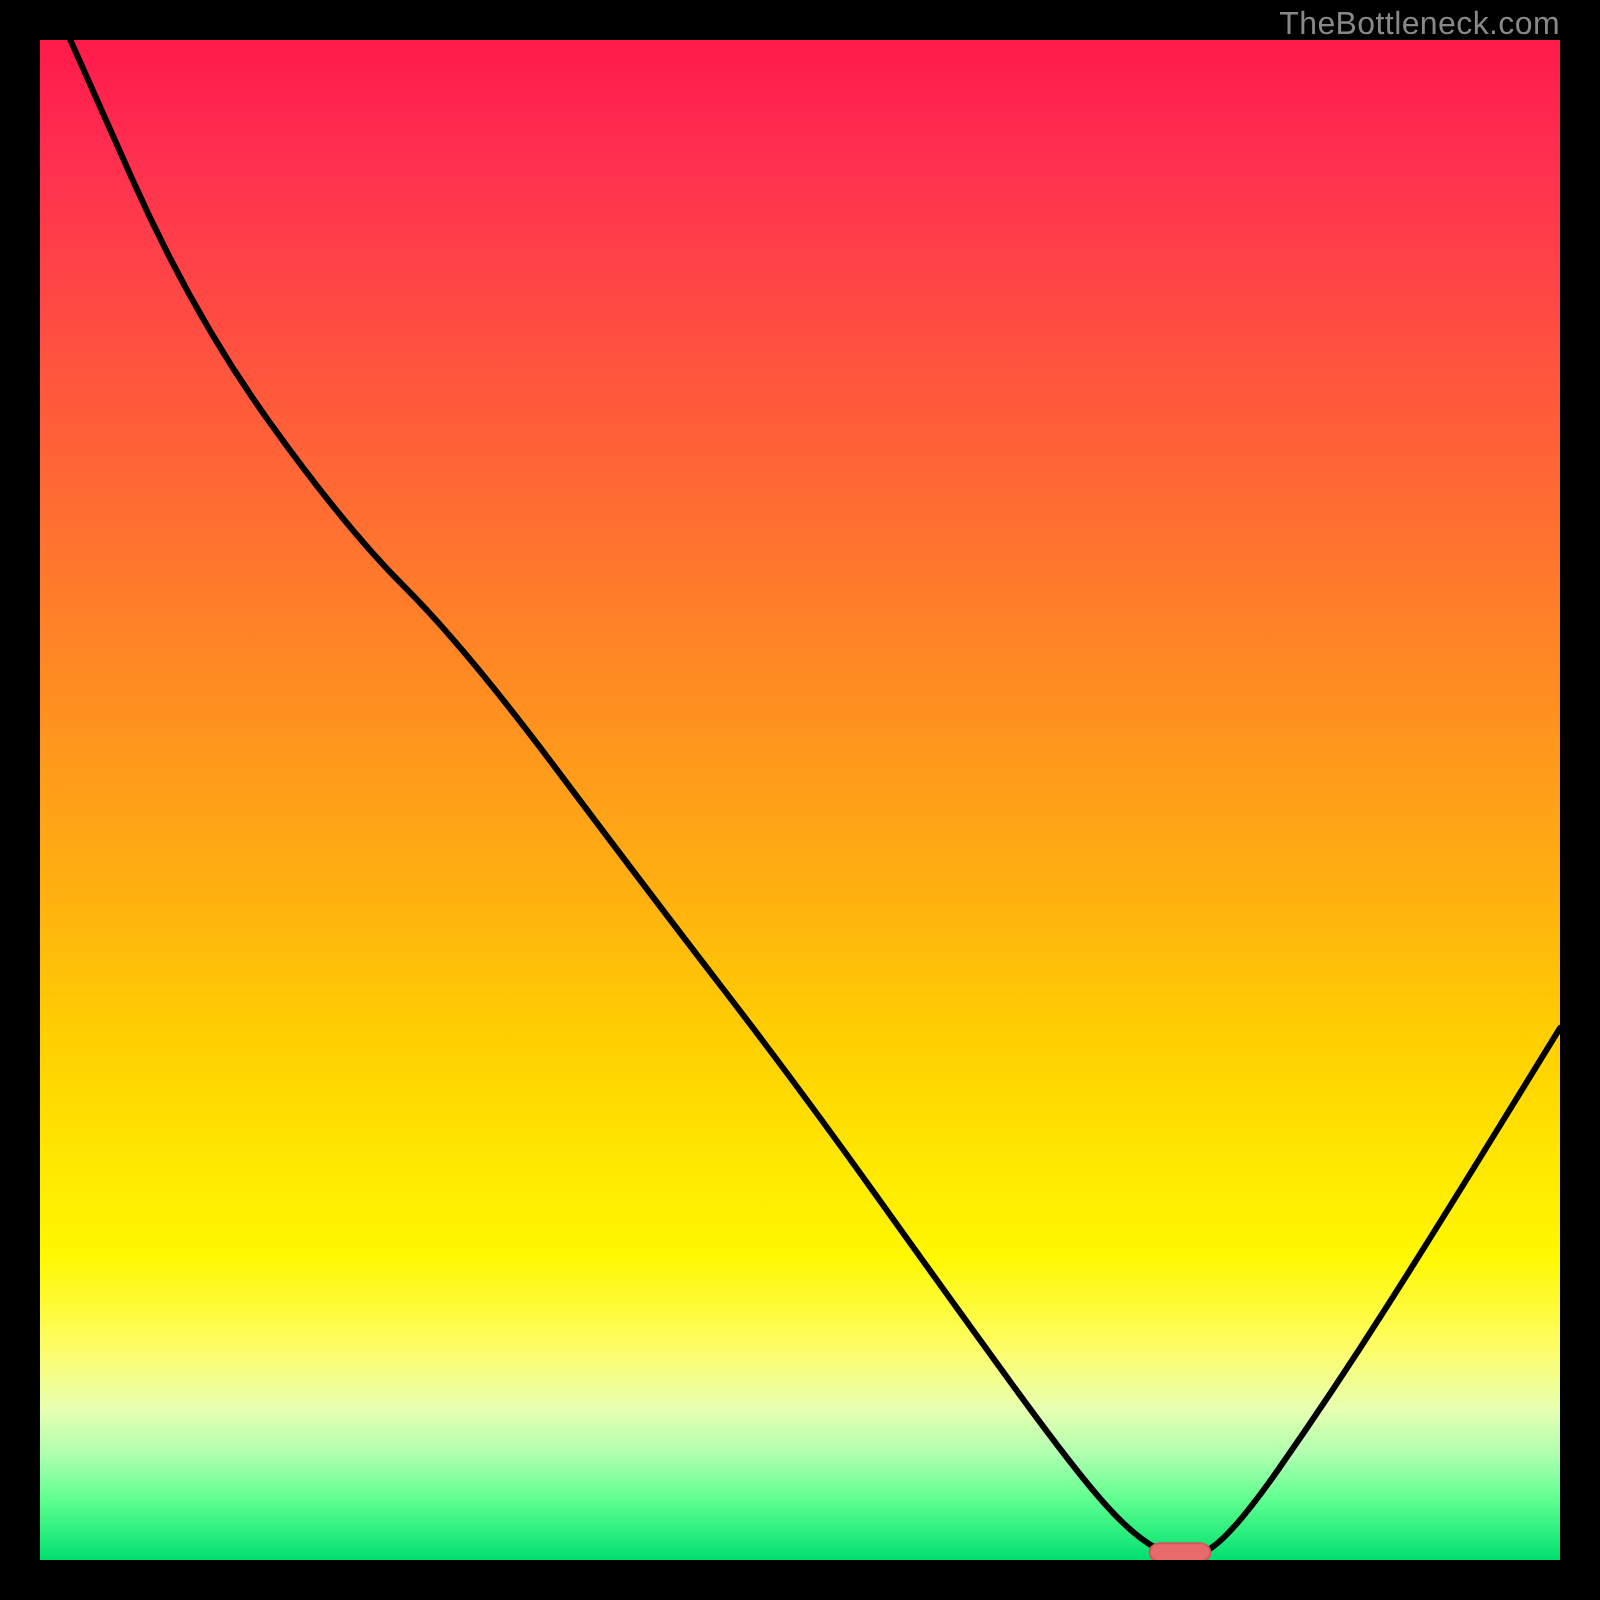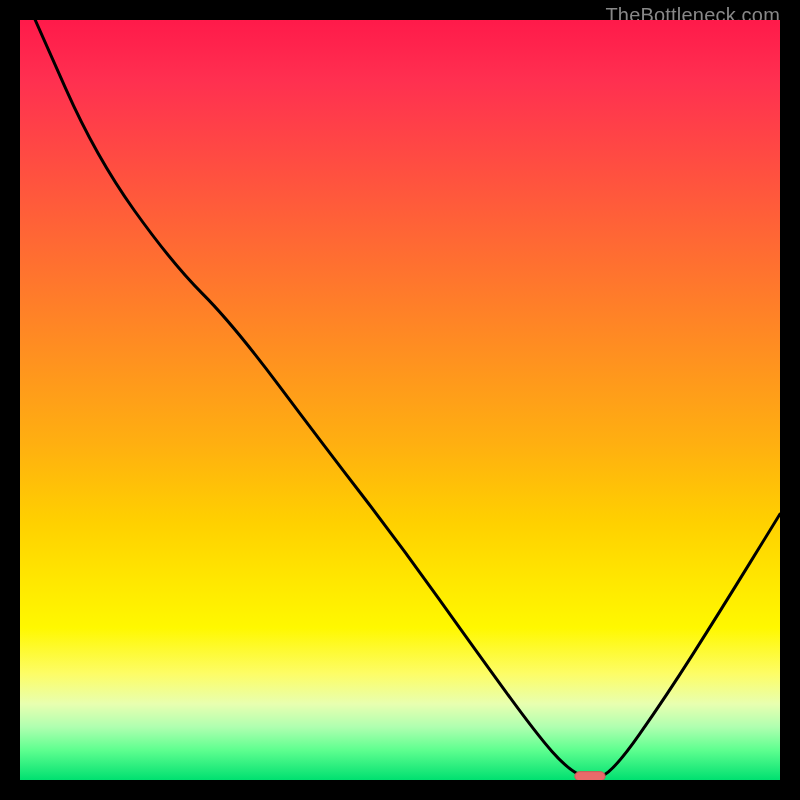--- a/index.html
+++ b/index.html
@@ -37,21 +37,21 @@
       #b0ffb0 93%,
       #60ff90 96%,
       #00e070 100%
     );
   }
   .watermark {
     position: absolute;
     right: 20px;
     top: 4px;
     color: #888;
-    font-size: 20px;
+    font-size: 16px;
     font-weight: normal;
     letter-spacing: 0.2px;
   }
   svg.curve {
     position: absolute;
     left: 0;
     top: 0;
     width: 760px;
     height: 760px;
   }

